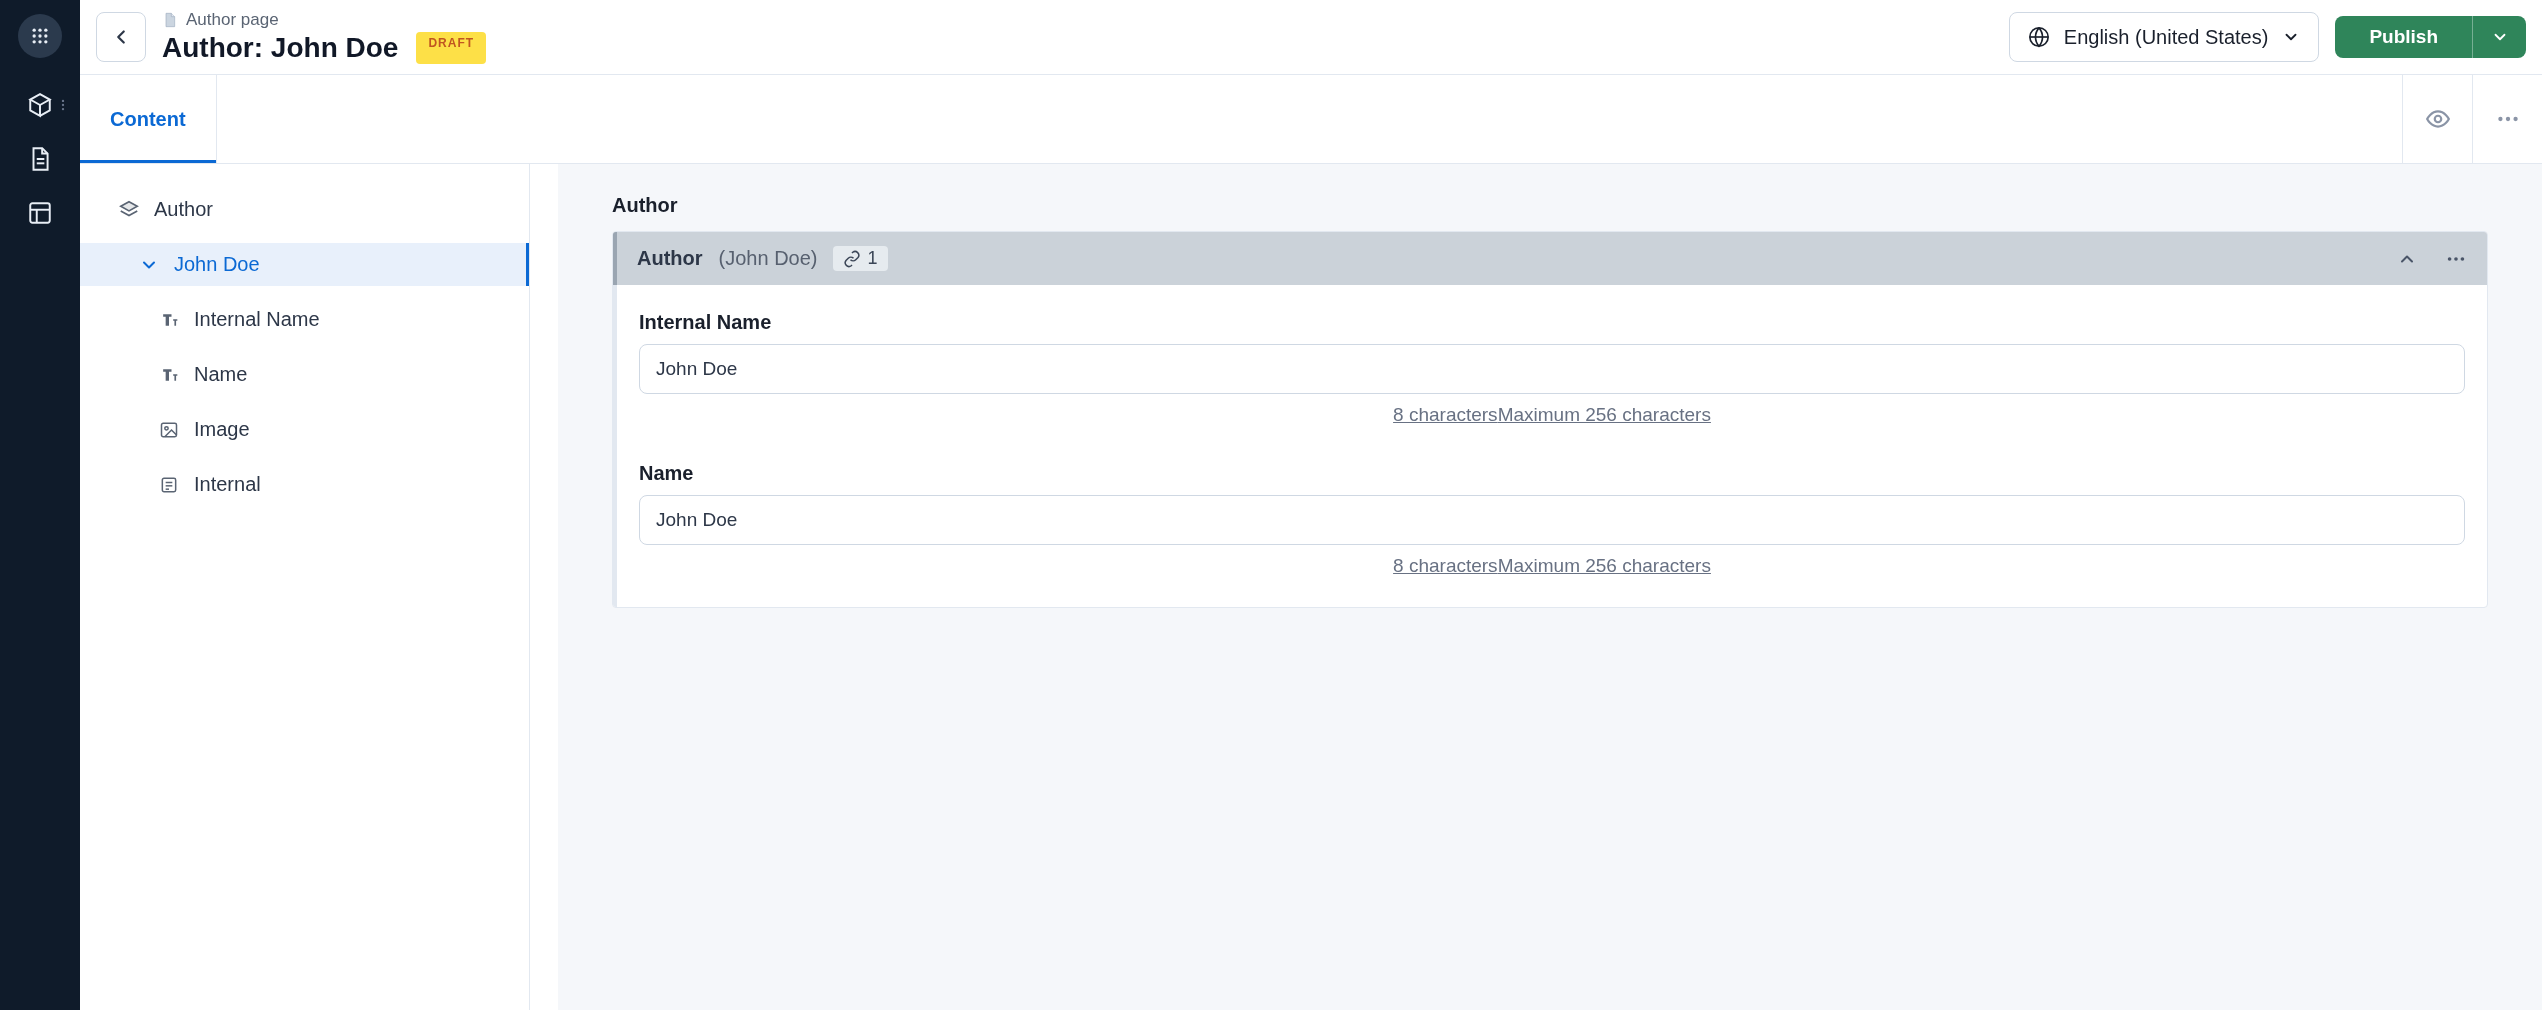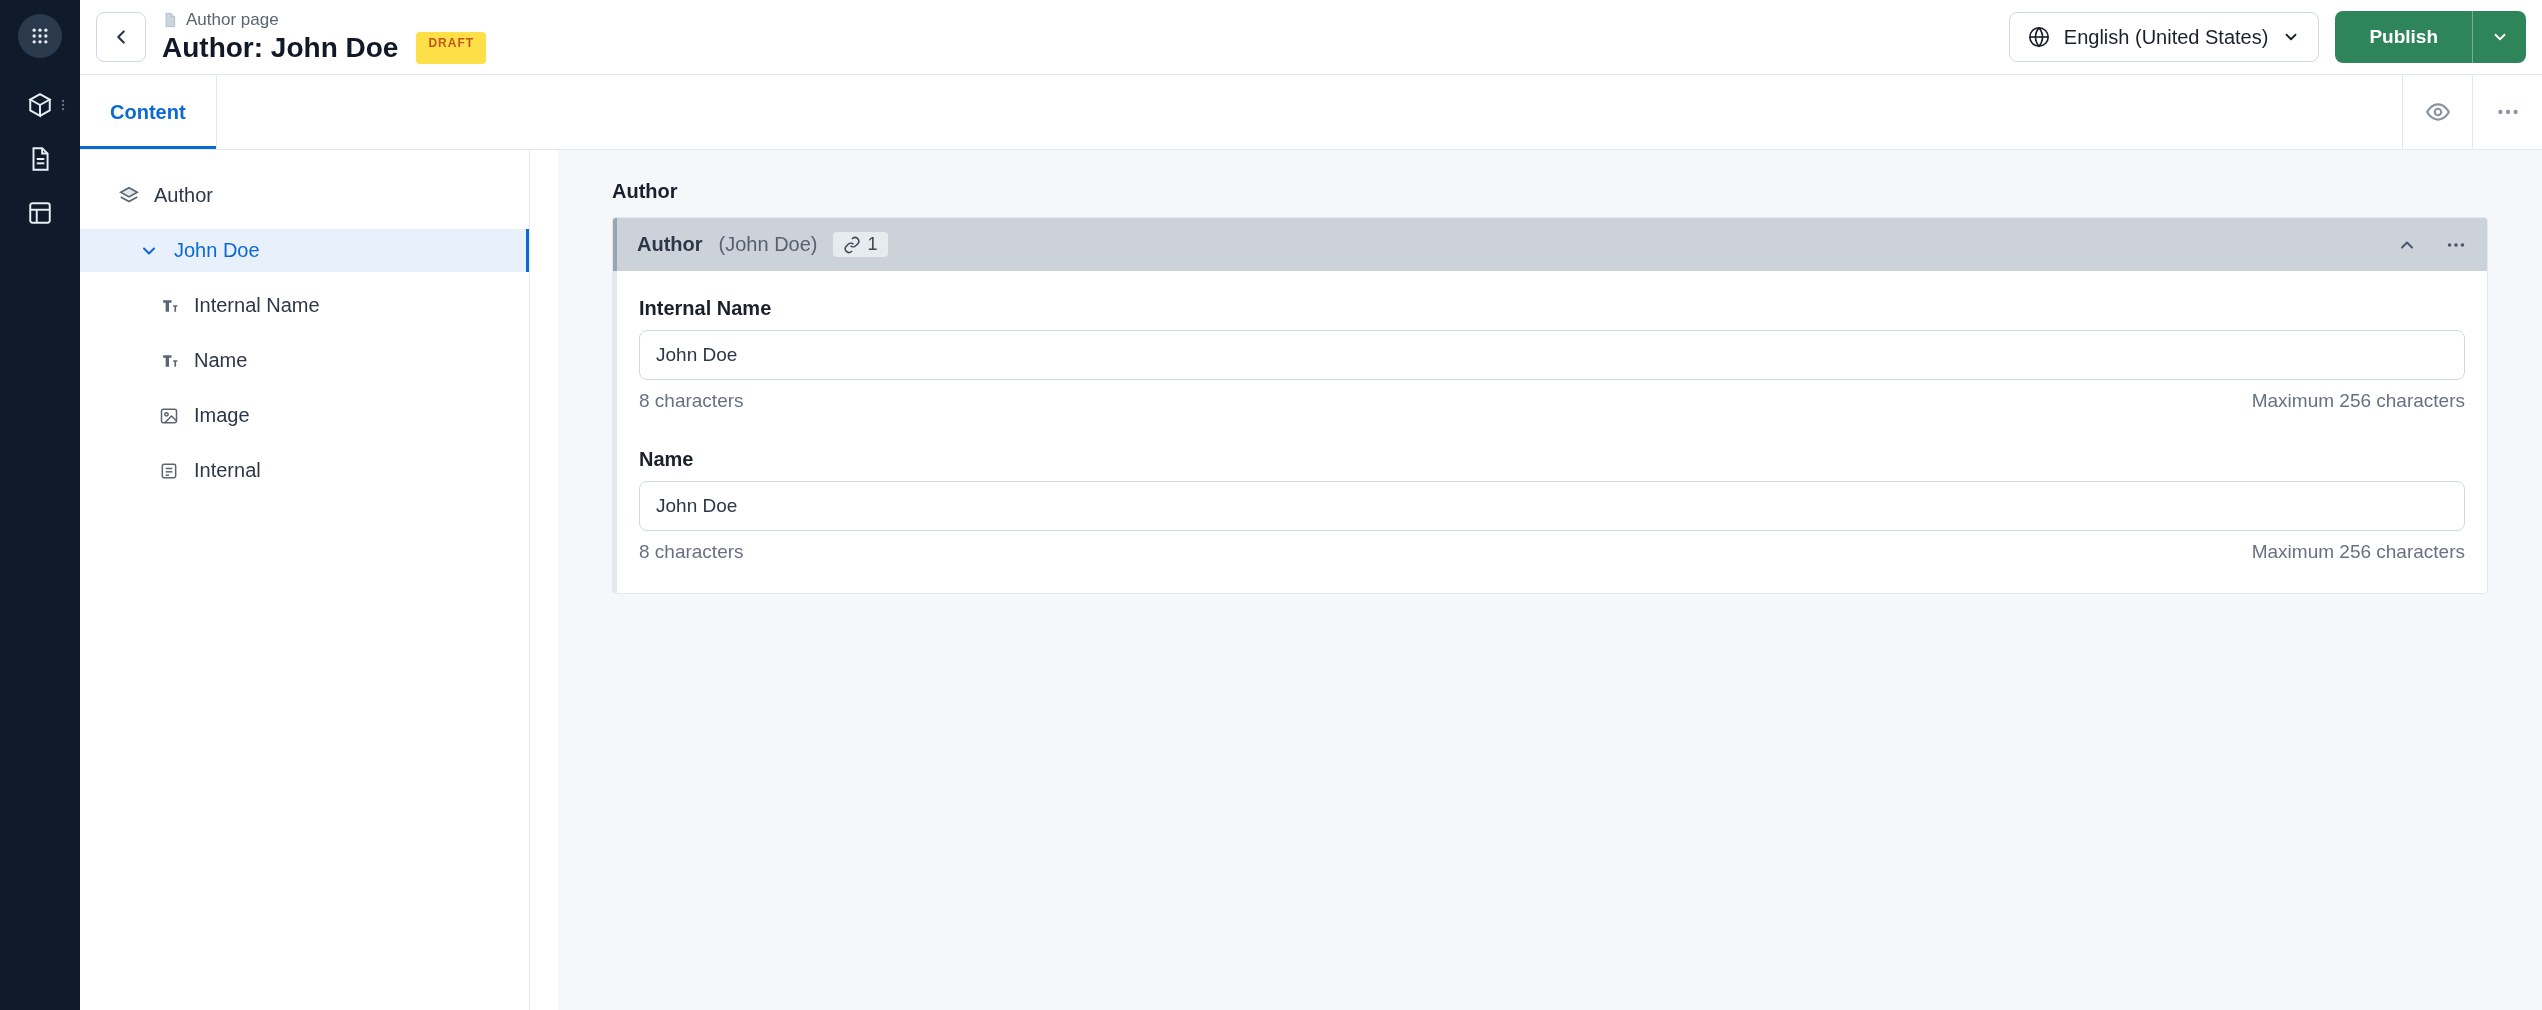--- a/index.html
+++ b/index.html
@@ -44,27 +44,27 @@
   .page-title { font-size:28px; font-weight:700; color:#111827; }
   .badge-draft {
     background:#fde047; color:#c05621; font-weight:700; letter-spacing:1px;
     font-size:12px; padding:4px 12px; border-radius:4px;
   }
   .top-spacer { flex:1; }
   .locale-select {
     height:50px; border:1px solid #cfd8e3; border-radius:8px; padding:0 18px;
     display:flex; align-items:center; gap:14px; color:#1a202c; font-size:20px;
   }
-  .publish-group { display:flex; height:52px; border-radius:8px; overflow:hidden; }
+  .publish-group { display:flex; height:42px; border-radius:8px; overflow:hidden; }
   .publish-btn { background:#2f855a; color:#fff; font-weight:600; font-size:19px; padding:0 34px; display:flex; align-items:center; }
   .publish-caret { background:#2f855a; color:#fff; width:54px; display:flex; align-items:center; justify-content:center; border-left:1px solid rgba(255,255,255,0.35); }
 
   .subbar {
     display:flex; align-items:stretch; border-top:1px solid #e2e8f0; border-bottom:1px solid #e2e8f0;
-    height:76px;
+    height:90px;
   }
   .tab {
     padding:0 30px; display:flex; align-items:center; font-size:20px; color:#5a6473;
     border-right:1px solid #e2e8f0;
   }
   .tab.active { color:#0b69d4; font-weight:600; box-shadow: inset 0 -3px 0 #0b69d4; }
   .sub-spacer { flex:1; }
   .icon-btn {
     width:70px; display:flex; align-items:center; justify-content:center; color:#8a94a6;
     border-left:1px solid #e2e8f0;
@@ -110,21 +110,21 @@
     font-size:18px; color:#3b4657;
   }
   .card-header-spacer { flex:1; }
   .card-body { padding: 26px 22px 30px 22px; display:flex; flex-direction:column; gap:36px; border-left:4px solid #e2e8f0;}
   .field { display:flex; flex-direction:column; gap:10px; }
   .field-label { font-size:20px; font-weight:600; }
   .text-input {
     width:100%; height:50px; border:1px solid #cfd8e3; border-radius:8px; padding:0 16px;
     font-size:19px; color:#2d3748; background:#fff;
   }
-  .field-meta { display:flex; justify-content:space-between; color:#687183; font-size:19px; }
+  .field-meta { display:flex; justify-content:center; color:#687183; font-size:19px;text-decoration:underline; }
 
   svg { display:block; }
 </style>
 </head>
 <body>
 
 <nav class="rail">
   <div class="rail-btn apps">
     <svg width="20" height="20" viewBox="0 0 24 24" fill="currentColor">
         <circle cx="5" cy="5" r="2"></circle>

